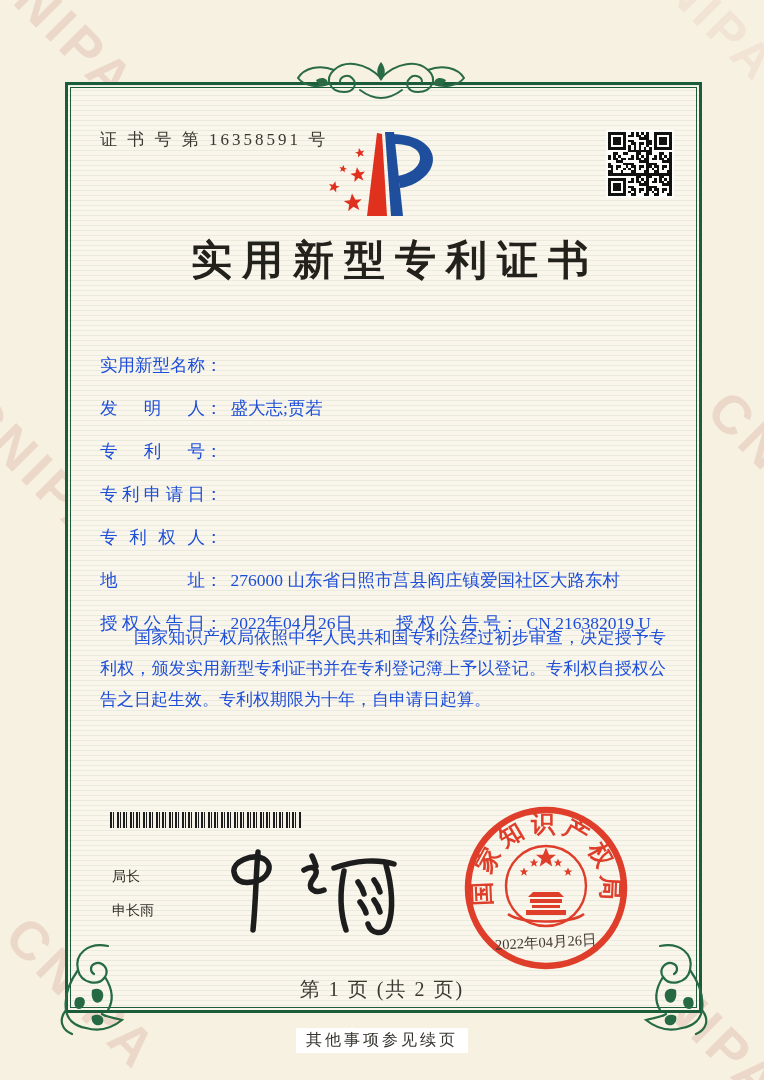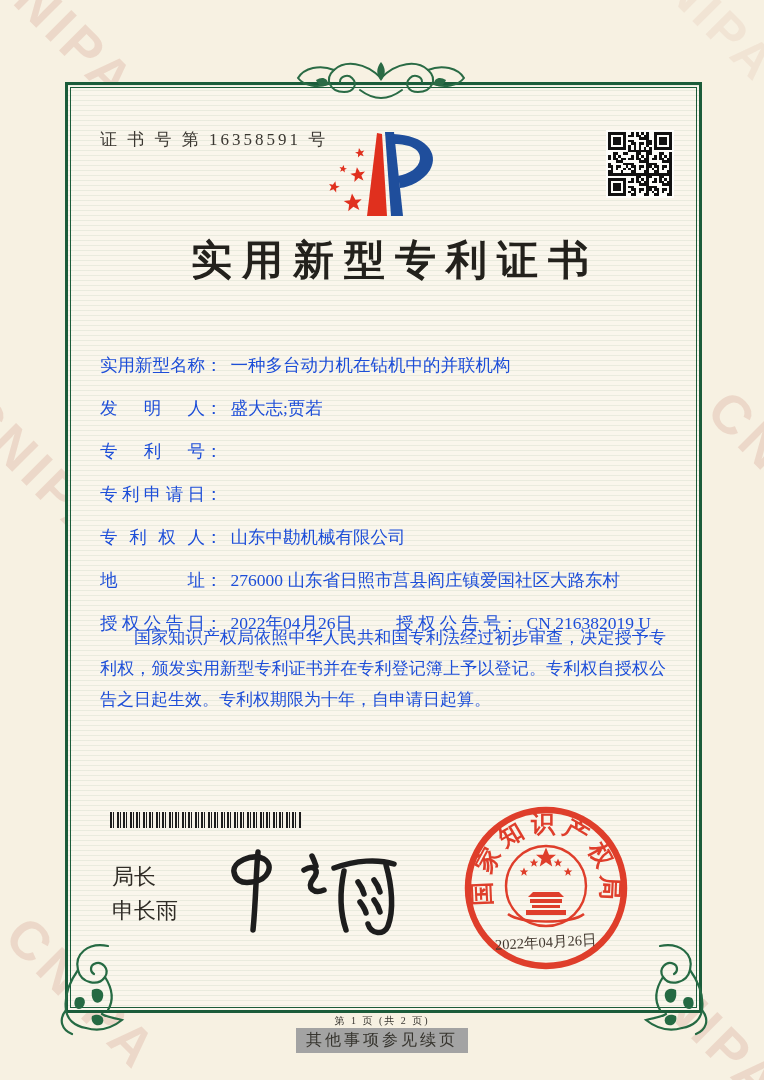--- a/index.html
+++ b/index.html
@@ -64,27 +64,27 @@
     position:absolute;left:100px;right:98px;top:622px;
     font-size:17px;line-height:31px;text-align:justify;color:#1d4ed8;
   }
   .paras p{margin:0;text-indent:2em;}
   .barcode{
     position:absolute;left:110px;top:812px;width:192px;height:16px;
     background:repeating-linear-gradient(90deg,
       #1c1c1c 0 2px,#f5f1e6 2px 3px,#1c1c1c 3px 4px,#f5f1e6 4px 7px,
       #1c1c1c 7px 9px,#f5f1e6 9px 10px,#1c1c1c 10px 11px,#f5f1e6 11px 13px);
   }
-  .signer{position:absolute;left:112px;top:860px;font-size:22px;line-height:34px;color:#302d27;}
+  .signer{position:absolute;left:112px;top:860px;font-size:14px;line-height:34px;color:#302d27;}
   .signature{position:absolute;left:216px;top:838px;}
   .seal{position:absolute;left:458px;top:800px;}
-  .page-info{position:absolute;left:0;top:976px;width:100%;text-align:center;font-size:10px;letter-spacing:2px;color:#3a3731;margin-top:38px;}
+  .page-info{position:absolute;left:0;top:976px;width:100%;text-align:center;font-size:20px;letter-spacing:2px;color:#3a3731;}
   .footer-note{position:absolute;left:0;top:1028px;width:100%;text-align:center;z-index:3;}
   .footer-note span{
-    display:inline-block;background:#a3a3a3;padding:2px 10px;
+    display:inline-block;background:#ffffff;padding:2px 10px;
     font-size:16px;letter-spacing:3px;color:#36342e;
   }
 </style>
 </head>
 <body>
 
 <div class="wm wm1">CNIPA</div>
 <div class="wm wm2">CNIPA</div>
 <div class="wm wm3">CNIPA</div>
 <div class="wm wm4">CNIPA</div>
@@ -407,39 +407,37 @@
       <rect x="1" y="19" width="5" height="5" fill="#fdfdfa"></rect>
       <rect x="2" y="20" width="3" height="3" fill="#111"></rect>
     </svg>
 
   <div class="title">实用新型专利证书</div>
 
   <div class="fields">
     <div class="frow">
       <span class="flabel">实用新型名称</span>
         <span class="fcolon">：</span>
-        <span class="fvalue">一种多台动力机在钻机中的并联机构</span>
     </div>
     <div class="frow">
       <span class="flabel">发明人</span>
         <span class="fcolon">：</span>
         <span class="fvalue">盛大志;贾若</span>
     </div>
     <div class="frow">
       <span class="flabel">专利号</span>
         <span class="fcolon">：</span>
     </div>
     <div class="frow">
       <span class="flabel">专利申请日</span>
         <span class="fcolon">：</span>
     </div>
     <div class="frow">
       <span class="flabel">专利权人</span>
         <span class="fcolon">：</span>
-        <span class="fvalue">山东中勘机械有限公司</span>
     </div>
     <div class="frow">
       <span class="flabel">地址</span>
         <span class="fcolon">：</span>
         <span class="fvalue">276000 山东省日照市莒县阎庄镇爱国社区大路东村</span>
     </div>
     <div class="frow">
       <span class="grant-left">
         <span class="flabel">授权公告日</span>
           <span class="fcolon">：</span>

